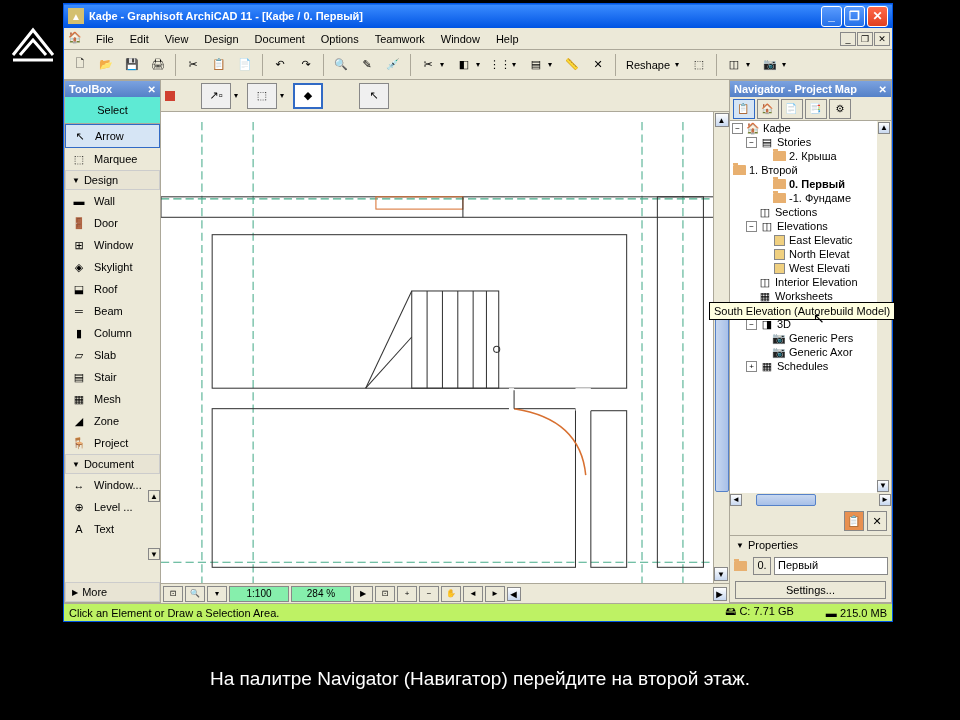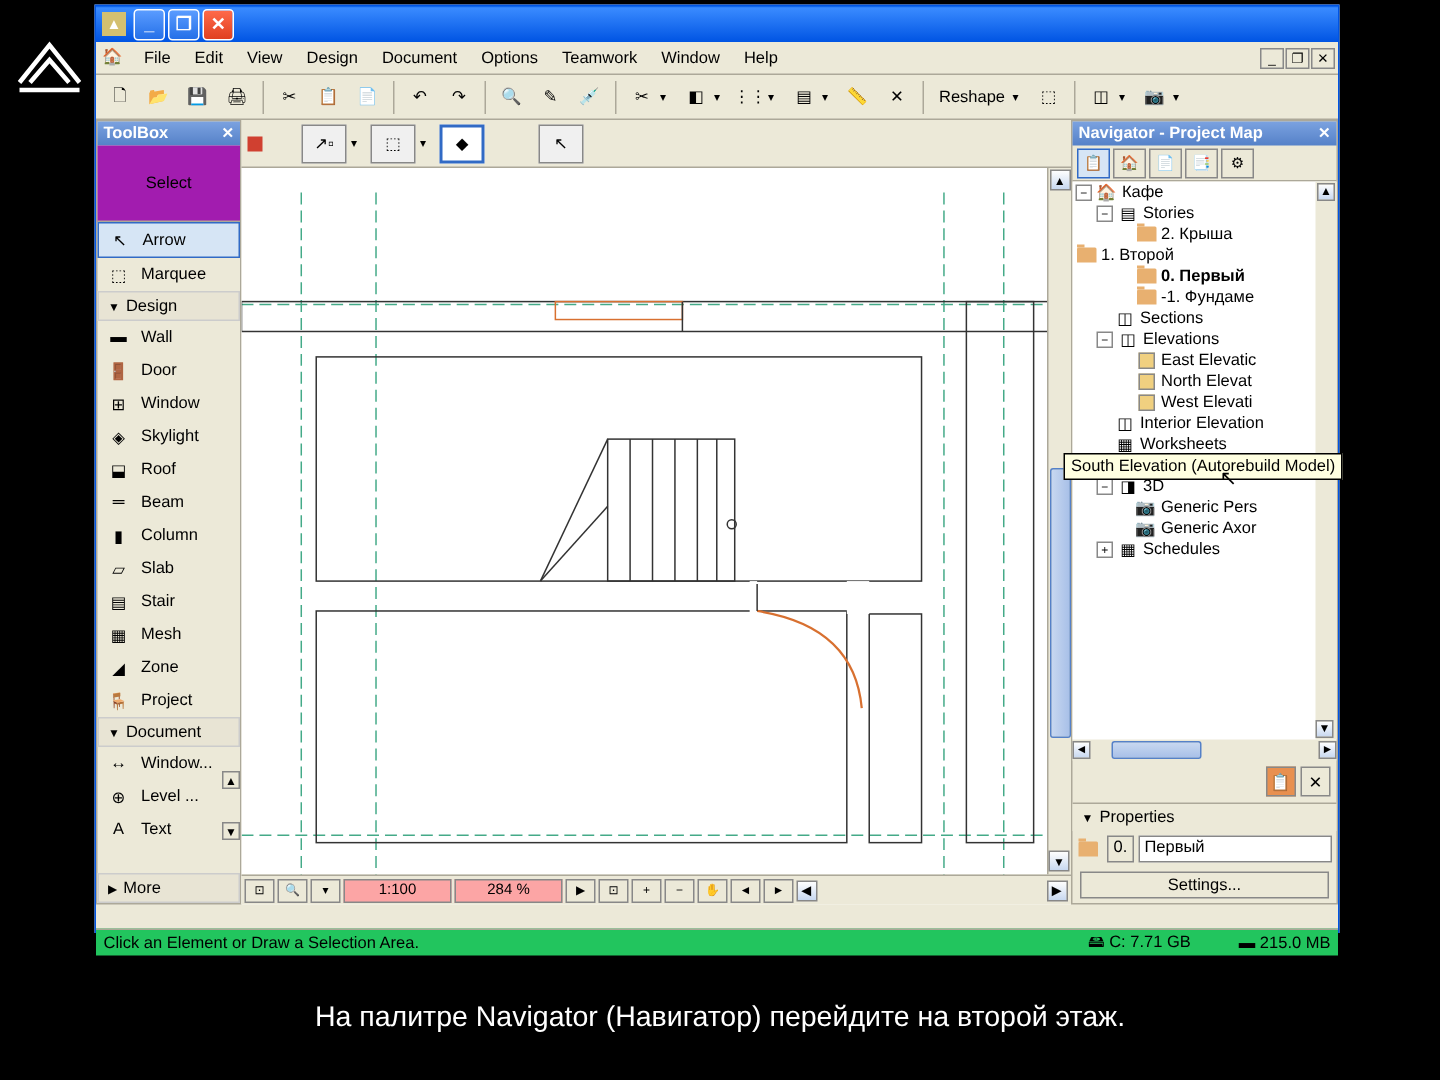--- a/index.html
+++ b/index.html
@@ -30,21 +30,21 @@
 .tool-sep { width: 1px; height: 22px; background: #aca899; margin: 0 3px; }
 .tool-dropdown { display: flex; align-items: center; }
 .dd-arrow { width: 10px; font-size: 8px; }
 .reshape-text { padding: 0 5px; }
 
 .content { display: flex; height: calc(100% - 76px - 18px); }
 
 .toolbox { width: 97px; background: #ece9d8; border: 1px solid #aca899; display: flex; flex-direction: column; position: relative; }
 .panel-header { background: linear-gradient(180deg, #7ba2e0, #5581c8); color: white; font-weight: bold; padding: 2px 4px; font-size: 11px; display: flex; justify-content: space-between; align-items: center; }
 .panel-close { cursor: pointer; font-size: 10px; }
-.select-header { background: #a21caf; padding: 19px; text-align: center; border-bottom: 1px solid #aca899; font-size: 11px; }
+.select-header { background: #5eead4; padding: 7px; text-align: center; border-bottom: 1px solid #aca899; font-size: 11px; }
 .tool-item { display: flex; align-items: center; padding: 3px 5px; cursor: pointer; gap: 6px; }
 .tool-item.selected { background: #d6e5f5; border: 1px solid #316ac5; }
 .tool-item-icon { width: 18px; height: 16px; display: flex; align-items: center; justify-content: center; }
 .design-header { background: #e8e4d4; padding: 3px 6px; display: flex; align-items: center; gap: 4px; border: 1px solid #ccc; }
 .triangle-down { font-size: 8px; }
 .tool-list { overflow: hidden; flex: 1; position: relative; }
 .scroll-btn { position: absolute; right: 0; width: 12px; height: 12px; background: #ece9d8; border: 1px solid #888; font-size: 8px; display: flex; align-items: center; justify-content: center; cursor: pointer; }
 
 .drawing-area { flex: 1; display: flex; flex-direction: column; position: relative; }
 .sub-toolbar { height: 32px; background: #ece9d8; display: flex; align-items: center; padding: 0 4px; gap: 3px; border-bottom: 1px solid #aca899; }
@@ -53,25 +53,25 @@
 
 .canvas { flex: 1; background: white; position: relative; overflow: hidden; }
 .canvas svg { width: 100%; height: 100%; }
 
 .scrollbar-v { position: absolute; right: 0; top: 32px; bottom: 20px; width: 16px; background: #ece9d8; border-left: 1px solid #aca899; }
 .scrollbar-v .sb-btn { width: 14px; height: 14px; background: linear-gradient(180deg,#fefefe,#c8d8f0); border: 1px solid #888; margin: 1px auto; cursor: pointer; font-size: 8px; display: flex; align-items: center; justify-content: center; }
 .scrollbar-v .sb-thumb { width: 14px; height: 180px; background: linear-gradient(90deg,#c8d8f0,#a8c0e8); border: 1px solid #5581c8; margin: 0 auto; border-radius: 2px; position: absolute; top: 200px; left: 1px; }
 
 .bottom-bar { height: 20px; background: #ece9d8; display: flex; align-items: center; padding: 0 2px; gap: 2px; border-top: 1px solid #aca899; position: absolute; bottom: 0; left: 0; right: 0; }
 .bb-btn { width: 20px; height: 16px; border: 1px solid #888; background: #ece9d8; font-size: 8px; cursor: pointer; display: flex; align-items: center; justify-content: center; }
-.bb-input { width: 72px; height: 16px; border: 1px solid #888; background: #fca5a5; text-align: center; font-size: 10px; }
+.bb-input { width: 60px; height: 16px; border: 1px solid #888; background: #86efac; text-align: center; font-size: 10px; }
 .scrollbar-h { flex: 1; height: 14px; background: #ece9d8; position: relative; }
 .sb-h-btn { width: 14px; height: 14px; background: linear-gradient(180deg,#fefefe,#c8d8f0); border: 1px solid #888; cursor: pointer; }
 
-.navigator { width: 178px; background: #ece9d8; border: 1px solid #aca899; display: flex; flex-direction: column; }
+.navigator { width: 163px; background: #ece9d8; border: 1px solid #aca899; display: flex; flex-direction: column; }
 .nav-toolbar { height: 24px; display: flex; align-items: center; padding: 0 3px; gap: 2px; border-bottom: 1px solid #aca899; }
 .nav-btn { width: 22px; height: 20px; border: 1px solid #888; background: #ece9d8; cursor: pointer; display: flex; align-items: center; justify-content: center; font-size: 10px; }
 .nav-tree { flex: 1; background: white; overflow: hidden; position: relative; font-size: 11px; }
 .tree-item { display: flex; align-items: center; padding: 1px 2px; cursor: pointer; white-space: nowrap; }
 .tree-expand { width: 11px; height: 11px; border: 1px solid #888; display: flex; align-items: center; justify-content: center; font-size: 8px; margin-right: 3px; cursor: pointer; background: white; }
 .tree-icon { width: 14px; height: 12px; margin-right: 3px; display: flex; align-items: center; justify-content: center; }
 .tree-label.bold { font-weight: bold; }
 .nav-scrollbar-v { position: absolute; right: 0; top: 0; bottom: 0; width: 14px; background: #ece9d8; }
 .nav-scrollbar-h { height: 14px; background: #ece9d8; display: flex; align-items: center; }
 .nav-scroll-thumb-h { height: 12px; width: 60px; background: linear-gradient(180deg,#c8d8f0,#a8c0e8); border: 1px solid #5581c8; border-radius: 2px; margin-left: 14px; }
@@ -79,21 +79,21 @@
 .tooltip { position: absolute; background: #ffffe1; border: 1px solid #000; padding: 2px 4px; font-size: 11px; z-index: 999; white-space: nowrap; }
 
 .props-actions { display: flex; justify-content: flex-end; padding: 4px; gap: 3px; }
 .props-act-btn { width: 20px; height: 20px; border: 1px solid #888; cursor: pointer; display: flex; align-items: center; justify-content: center; }
 .props-header { padding: 3px 6px; display: flex; align-items: center; gap: 4px; background: #ece9d8; border-top: 1px solid #aca899; }
 .props-row { display: flex; padding: 3px; gap: 3px; align-items: center; }
 .props-field { flex: 1; border: 1px solid #888; background: white; padding: 1px 3px; height: 18px; }
 .props-label { width: 18px; border: 1px solid #888; background: #ece9d8; padding: 1px 3px; height: 18px; text-align: center; }
 .settings-btn { margin: 3px 5px; border: 1px solid #888; background: #ece9d8; padding: 2px; text-align: center; cursor: pointer; }
 
-.statusbar { height: 18px; background: #22c55e; border-top: 1px solid #aca899; display: flex; align-items: center; padding: 0 5px; font-size: 11px; justify-content: space-between; margin-top: 16px; }
+.statusbar { height: 18px; background: #bef264; border-top: 1px solid #aca899; display: flex; align-items: center; padding: 0 5px; font-size: 11px; justify-content: space-between; }
 .status-right { display: flex; gap: 32px; align-items: center; }
 
 .subtitle { position: absolute; bottom: 30px; left: 0; right: 0; text-align: center; color: white; font-size: 19px; font-family: Arial; }
 
 .folder-icon { width: 13px; height: 10px; background: #e8b070; border-radius: 1px 1px 0 0; position: relative; }
 .folder-icon::before { content: ''; position: absolute; top: -2px; left: 0; width: 5px; height: 2px; background: #e8b070; }
 .elev-icon { width: 11px; height: 11px; background: #f0d080; border: 1px solid #888; }
 </style>
 </head>
 <body>
@@ -101,20 +101,21 @@
 <div class="logo">
 <svg viewBox="0 0 50 50">
       <path d="M5 35 L25 10 L45 35 M12 35 L25 20 L38 35 M5 40 L45 40" stroke="white" stroke-width="3" fill="none"></path>
     </svg>
 </div>
 
 <div class="app-window">
 
 <div class="titlebar">
   <div class="titlebar-icon">▲</div>
+  <div class="titlebar-text">Кафе - Graphisoft ArchiCAD 11 - [Кафе / 0. Первый]</div>
   <div class="window-controls">
     <div class="window-btn btn-min">_</div>
     <div class="window-btn btn-max">❐</div>
     <div class="window-btn btn-close">✕</div>
   </div>
 </div>
 
 <div class="menubar">
   <div class="menu-icon">🏠</div>
   <div class="menu-item">File</div>

